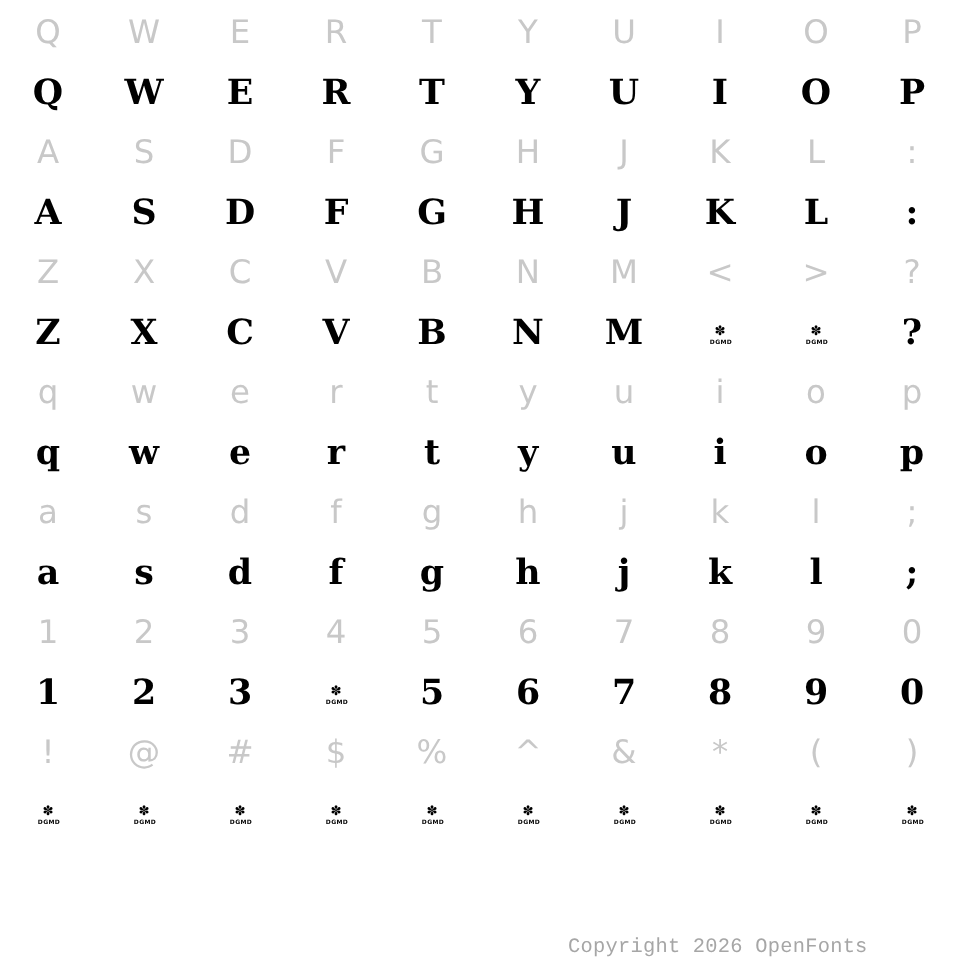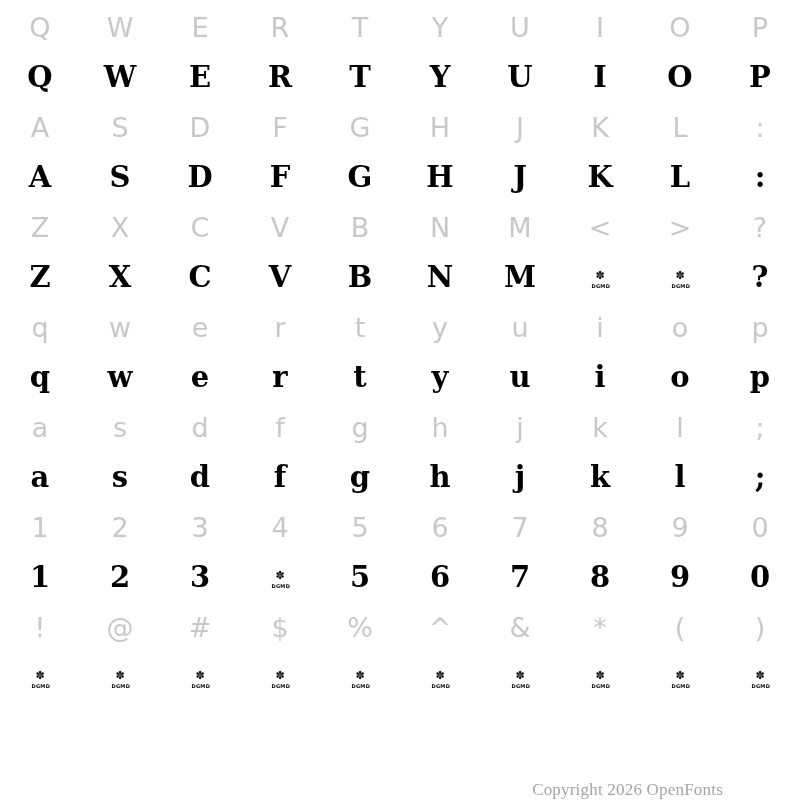--- a/index.html
+++ b/index.html
@@ -99,21 +99,21 @@
   #footer {
     position: absolute;
     left: 0;
     top: 780px;
     width: 800px;
     text-align: right;
     padding-right: 77px;
     box-sizing: border-box;
   }
   #footer .copy {
-    font-family: Liberation Serif, serif;
+    font-family: Liberation Mono, monospace;
     font-size: 17px;
     color: #a6a6a6;
     letter-spacing: 0.2px;
   }
 </style>
 </head>
 <body>
 
 <div id="sheet">
   <div class="grid" id="grid">

